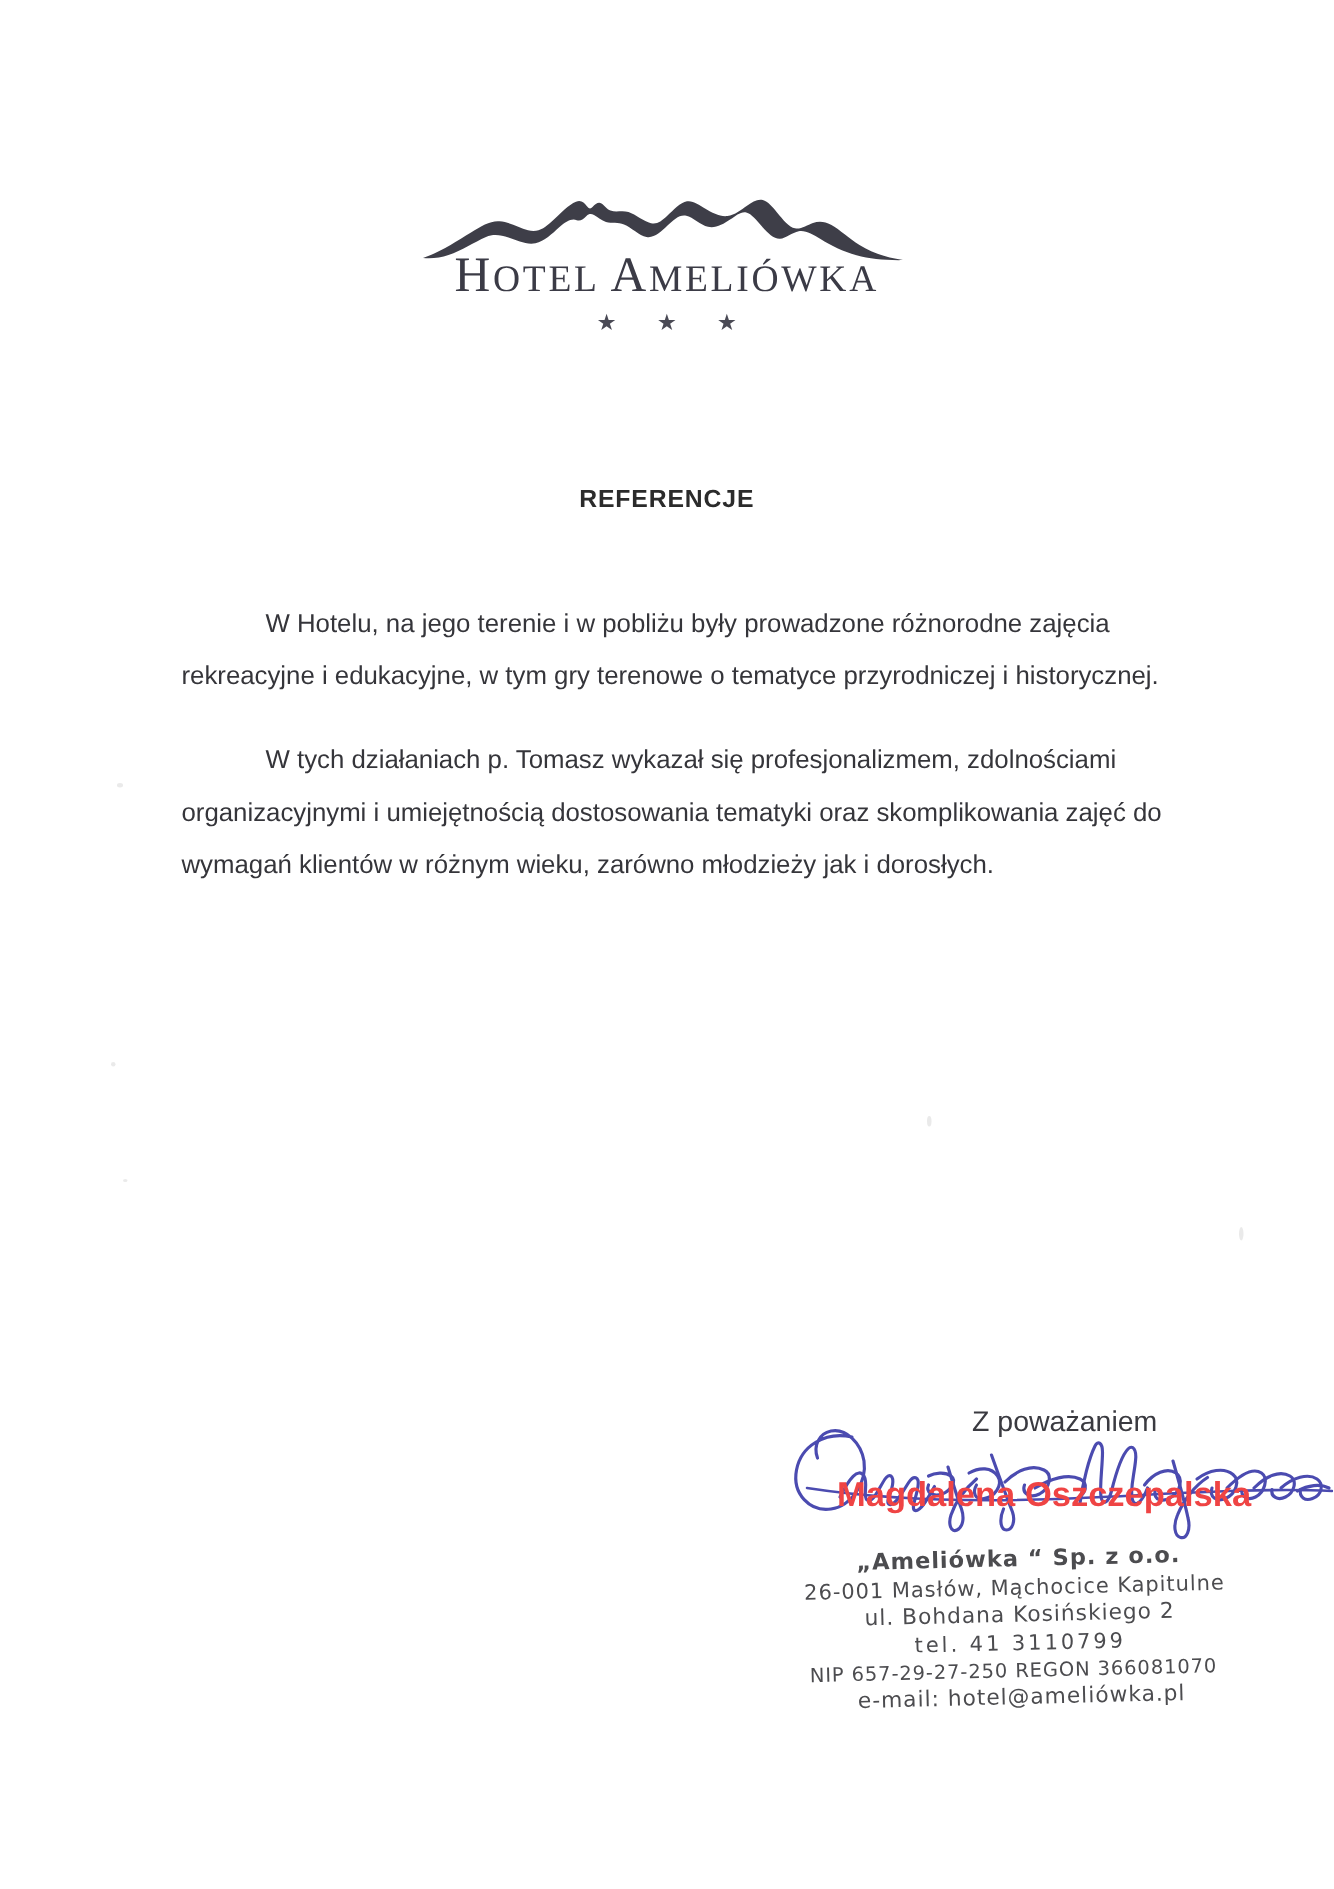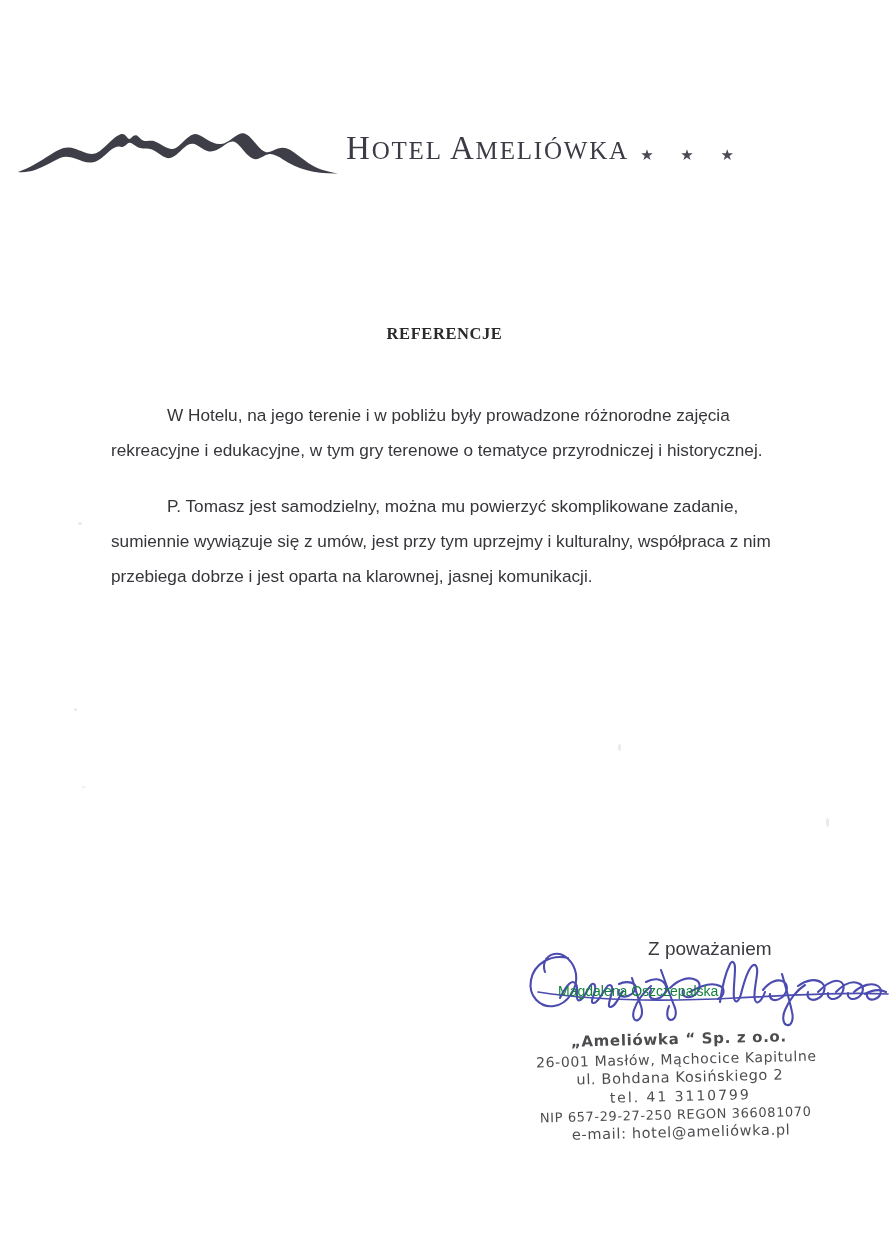--- a/index.html
+++ b/index.html
@@ -17,26 +17,27 @@
     width: 889px;
     height: 1259px;
     margin: 0 auto;
     background: #ffffff;
     overflow: hidden;
   }
 
   
   .letterhead {
     position: absolute;
-    left: 16px;
+    left: 0;
     right: 0;
     top: 128px;
     display: flex;
-    flex-direction: row;
+    flex-direction: column;
     align-items: center;
+    justify-content: center;
   }
   .logo-mark {
     width: 330px;
     height: 46px;
     display: block;
   }
   .logo-wordmark {
     margin-top: -6px;
     font-family: "Liberation Serif", serif;
     font-size: 33px;
@@ -64,36 +65,35 @@
   .doc-title {
     position: absolute;
     left: 0;
     right: 0;
     top: 324px;
     text-align: center;
     font-size: 16.5px;
     font-weight: bold;
     letter-spacing: 0.035em;
     color: #2b2b2b;
-    font-family: Liberation Serif, serif;
   }
 
   
   .body-copy {
     position: absolute;
     left: 105px;
     top: 398px;
     width: 684px;
     font-size: 17.2px;
     line-height: 35px;
     color: #35353a;
     text-align: left;
   }
   .body-copy p {
-    margin: 0 0 21px 6px;
+    margin: 0 0 21px 16px;
     text-indent: 56px;
   }
   .body-copy p:last-child {
     margin-bottom: 0;
   }
 
   
   .signature-block {
     position: absolute;
     left: 520px;
@@ -106,23 +106,24 @@
     left: 128px;
     top: 0;
     font-size: 19px;
     color: #3a3a40;
     white-space: nowrap;
   }
   .signer-name {
     position: absolute;
     left: 38px;
     top: 45px;
-    font-size: 14px;
-    color: #15803d;
-    white-space: nowrap;
+    font-size: 23px;
+    color: #ef4444;
+    white-space: nowrap;
+    font-weight: bold;
   }
   .signature-ink {
     position: absolute;
     left: 0;
     top: 2px;
     width: 370px;
     height: 92px;
     pointer-events: none;
   }
 
@@ -198,21 +199,21 @@
       <span class="cap">H</span><span class="sc">OTEL</span><span class="sc"> </span><span class="cap">A</span><span class="sc">MELIÓWK</span><span class="sc">A</span>
     </div>
 
     <div class="logo-stars">★ ★ ★</div>
   </div>
 
   <div class="doc-title">REFERENCJE</div>
 
   <div class="body-copy">
     <p>W Hotelu, na jego terenie i w pobliżu były prowadzone różnorodne zajęcia rekreacyjne i edukacyjne, w tym gry terenowe o tematyce przyrodniczej i historycznej.</p>
-    <p>P. Tomasz jest samodzielny, można mu powierzyć skomplikowane zadanie, sumiennie wywiązuje się z umów, jest przy tym uprzejmy i kulturalny, współpraca z nim przebiega dobrze i jest oparta na klarownej, jasnej komunikacji.</p>
+    <p>W tych działaniach p. Tomasz wykazał się profesjonalizmem, zdolnościami organizacyjnymi i umiejętnością dostosowania tematyki oraz skomplikowania zajęć do wymagań klientów w różnym wieku, zarówno młodzieży jak i dorosłych.</p>
   </div>
 
   <div class="signature-block">
     <div class="closing">Z poważaniem</div>
 
     <svg class="signature-ink" viewBox="0 0 370 92" aria-hidden="true">
       <g fill="none" stroke="#4b4bb0" stroke-width="2.1" stroke-linecap="round" stroke-linejoin="round">
 
         <path d="M48,18 C30,14 14,24 11,40 C8,56 20,68 34,66 C48,64 58,48 56,34
                  C54,22 44,12 34,14 C26,15.6 22,24 25,32"></path>

